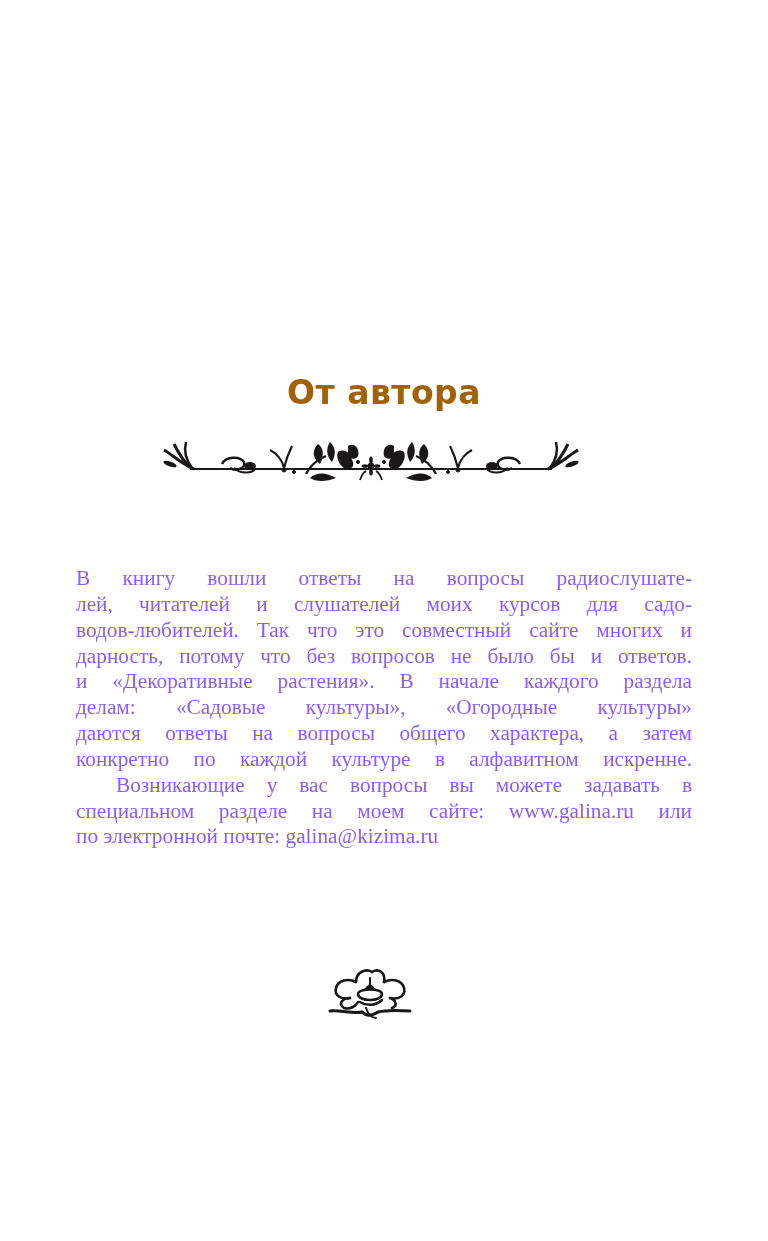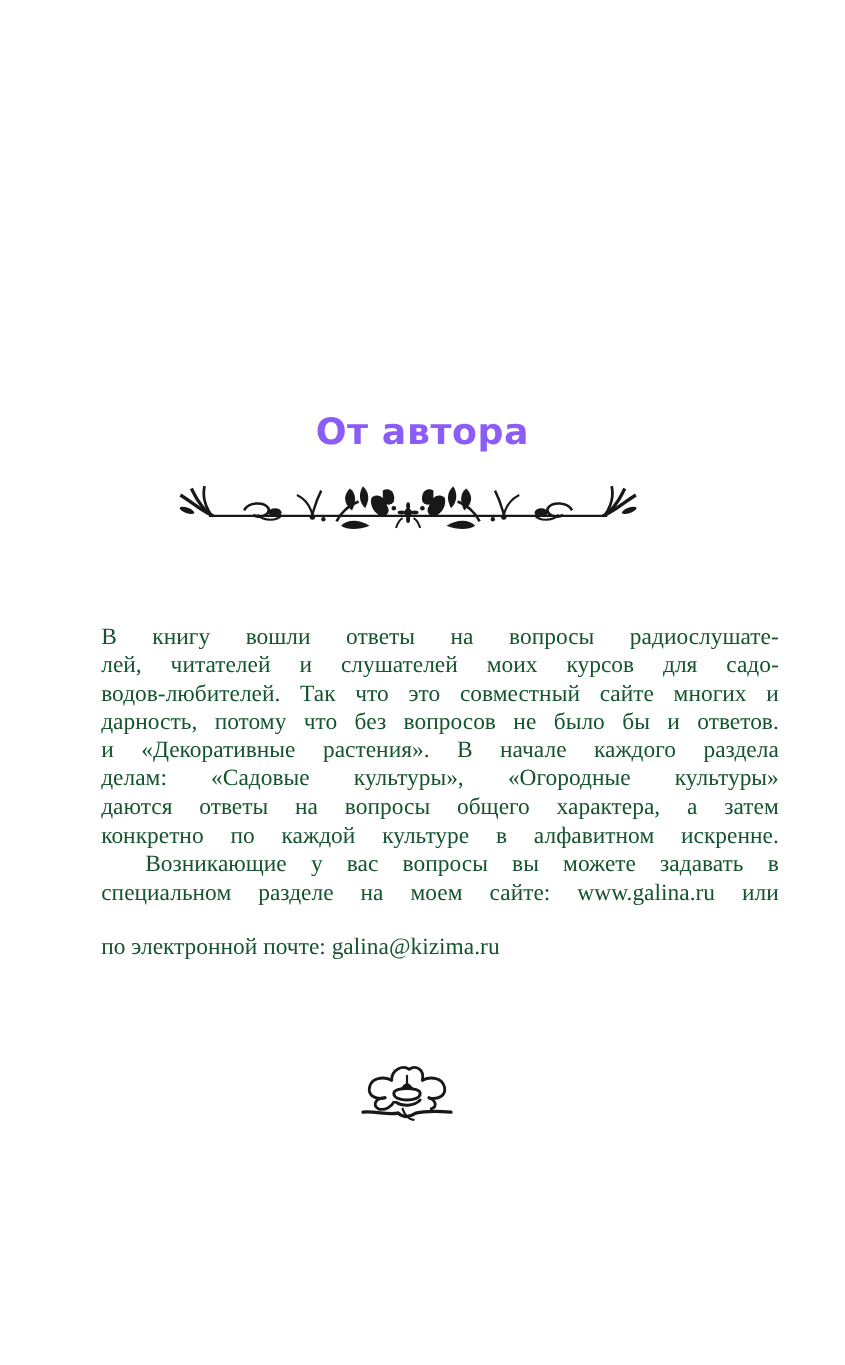--- a/index.html
+++ b/index.html
@@ -18,49 +18,48 @@
       position: absolute;
       left: 0;
       width: 768px;
       top: 349px;
       text-align: center;
       font-family: "DejaVu Sans", sans-serif;
       font-weight: bold;
       font-size: 33px;
       letter-spacing: 0.5px;
       line-height: 44px;
-      color: #8b5cf6;
+      color: #a16207;
     }
     .ornament-divider {
       position: absolute;
       left: 160px;
       top: 438px;
       width: 422px;
       height: 44px;
     }
     .body-text {
       position: absolute;
-      left: 92px;
+      left: 76px;
       top: 566px;
       width: 616px;
       font-family: "Liberation Serif", serif;
       font-size: 21.3px;
       line-height: 25.85px;
-      color: #14532d;
+      color: #8b5cf6;
     }
     .line {
       display: block;
       white-space: nowrap;
       text-align: justify;
       text-align-last: justify;
       height: 25.85px;
     }
     .line.last {
       text-align-last: left;
-      margin-top: 24px;
     }
     .line.indent {
       padding-left: 40px;
     }
     .flower-ornament {
       position: absolute;
       left: 326px;
       top: 964px;
       width: 88px;
       height: 56px;

